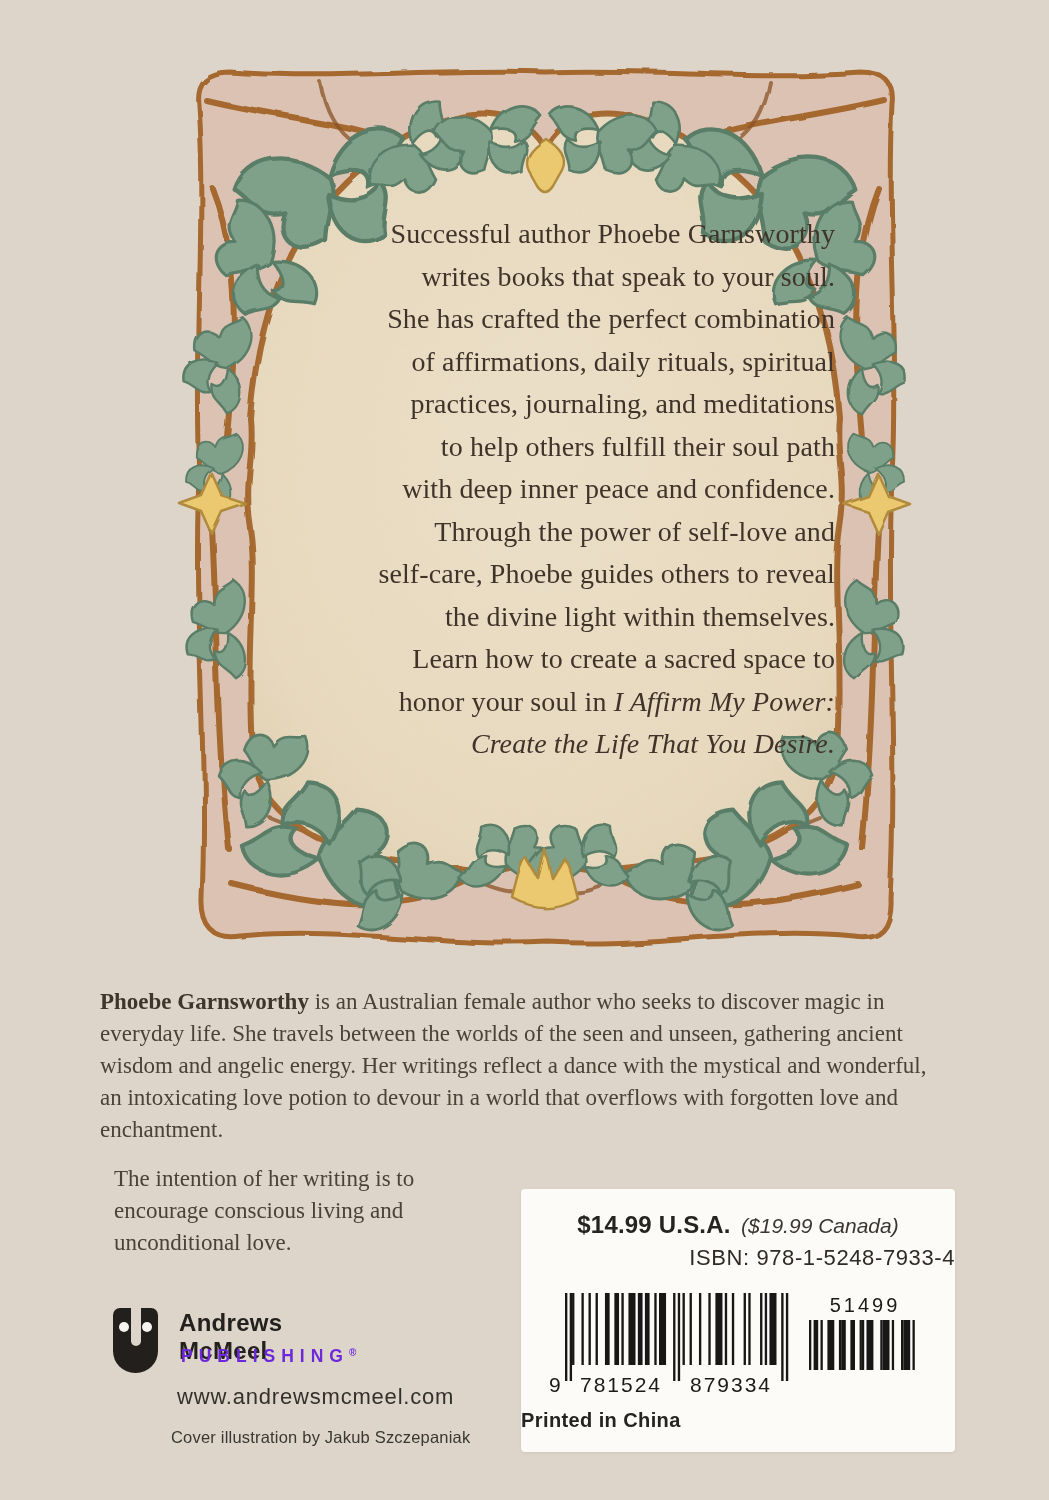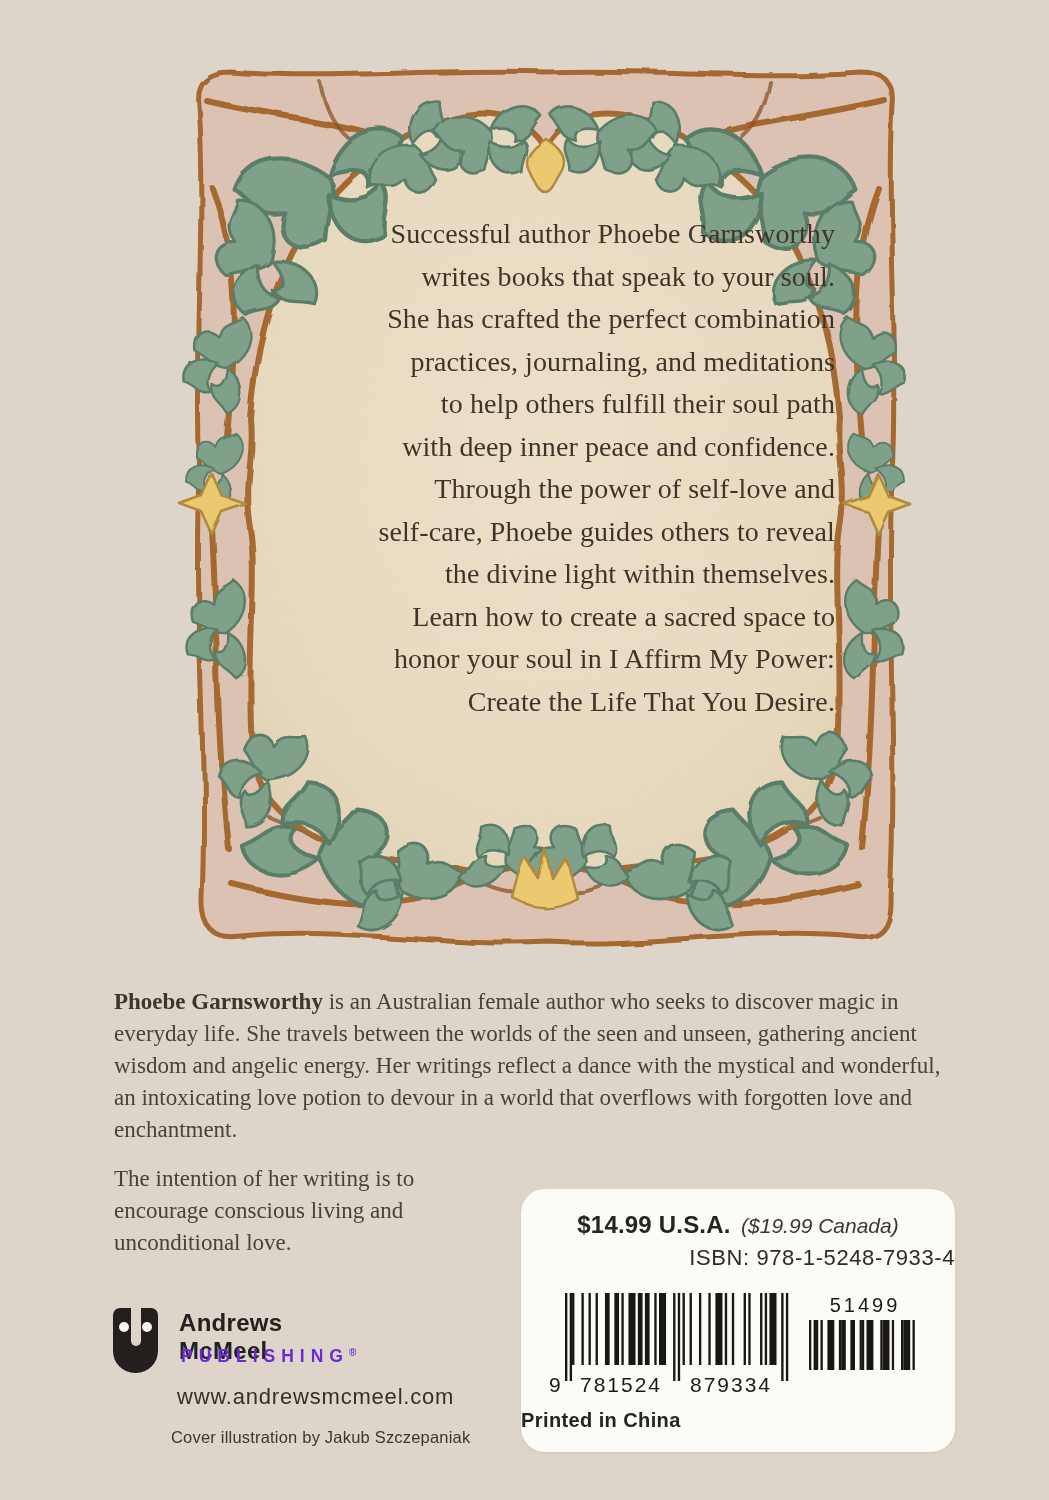--- a/index.html
+++ b/index.html
@@ -19,30 +19,30 @@
   .band{fill:var(--band-pink);stroke:var(--branch-brown);stroke-width:5;stroke-linejoin:round}
   .cream{fill:url(#parchGrad);stroke:var(--branch-brown);stroke-width:6;stroke-linejoin:round}
   .branch{fill:none;stroke:var(--branch-brown);stroke-width:6;stroke-linecap:round}
   .branch.thin{stroke-width:4;stroke:var(--branch-dark);opacity:.75}
   .leaf-cl path{fill:var(--leaf-green);stroke:var(--leaf-dark);stroke-width:2.4;stroke-linejoin:round}
   .gold{fill:var(--gold);stroke:var(--gold-dark);stroke-width:2.5;stroke-linejoin:round}
 
   
   .blurb{position:absolute;left:245px;top:213px;width:590px;text-align:right;
          font-size:28px;line-height:42.5px;color:var(--blurb-text);letter-spacing:.1px}
-  .blurb .it{}
-
-  
-  .bio-p1{position:absolute;left:114px;top:986px;width:846px;font-size:23px;line-height:32px;color:var(--bio-text)}
+  .blurb .it{font-style:italic}
+
+  
+  .bio-p1{position:absolute;left:100px;top:986px;width:846px;font-size:23px;line-height:32px;color:var(--bio-text)}
   .bio-p1 b{color:#3e362b}
   .bio-p2{position:absolute;left:114px;top:1163px;width:388px;font-size:23px;line-height:32px;color:var(--bio-text)}
 
   
   .pricebox{position:absolute;left:521px;top:1189px;width:434px;height:263px;background:var(--box-bg);
-            border-radius:24px;font-family:"Liberation Sans","DejaVu Sans",sans-serif;color:var(--ink);
+            border-radius:4px;font-family:"Liberation Sans","DejaVu Sans",sans-serif;color:var(--ink);
             box-shadow:0 1px 3px rgba(90,75,60,.10)}
   .price-line{position:absolute;top:22px;left:0;width:100%;text-align:center;white-space:nowrap}
   .price-us{font-weight:bold;font-size:24px;letter-spacing:.2px}
   .price-ca{font-style:italic;font-size:21px;color:#3a3733;margin-left:6px}
   .isbn-line{position:absolute;top:56px;left:0;width:100%;text-align:right;font-size:22px;letter-spacing:.6px;color:#2e2b27}
   .barcode-main{position:absolute;left:28px;top:104px;width:252px;height:102px}
   .barcode-addon{position:absolute;left:284px;top:106px;width:118px;height:80px}
   .barcode-main rect,.barcode-addon rect{fill:#191715}
   .bc-text{font-family:"Liberation Sans",sans-serif;font-size:21px;fill:#1c1a18;letter-spacing:2px}
   .addon-text{font-family:"Liberation Sans",sans-serif;font-size:20px;fill:#1c1a18;letter-spacing:3px}
@@ -157,20 +157,21 @@
         <path class="gold" d="M42,416 L52,438 L76,446 L52,454 L42,476 L32,454 L10,446 L32,438 Z"></path>
         <path class="gold" d="M708,416 L718,438 L740,446 L718,454 L708,476 L698,454 L674,446 L698,438 Z"></path>
       </g>
     </svg>
   </div>
 
   <div class="blurb" id="blurb">
       <div><span>Successful author Phoebe Garnsworthy</span></div>
       <div><span>writes books that speak to your soul.</span></div>
       <div><span>She has crafted the perfect combination</span></div>
+      <div><span>of affirmations, daily rituals, spiritual</span></div>
       <div><span>practices, journaling, and meditations</span></div>
       <div><span>to help others fulfill their soul path</span></div>
       <div><span>with deep inner peace and confidence.</span></div>
       <div><span>Through the power of self-love and</span></div>
       <div><span>self-care, Phoebe guides others to reveal</span></div>
       <div><span>the divine light within themselves.</span></div>
       <div><span>Learn how to create a sacred space to</span></div>
       <div><span>honor your soul in </span><span class="it">I Affirm My Power:</span></div>
       <div><span class="it">Create the Life That You Desire.</span></div>
     </div>

